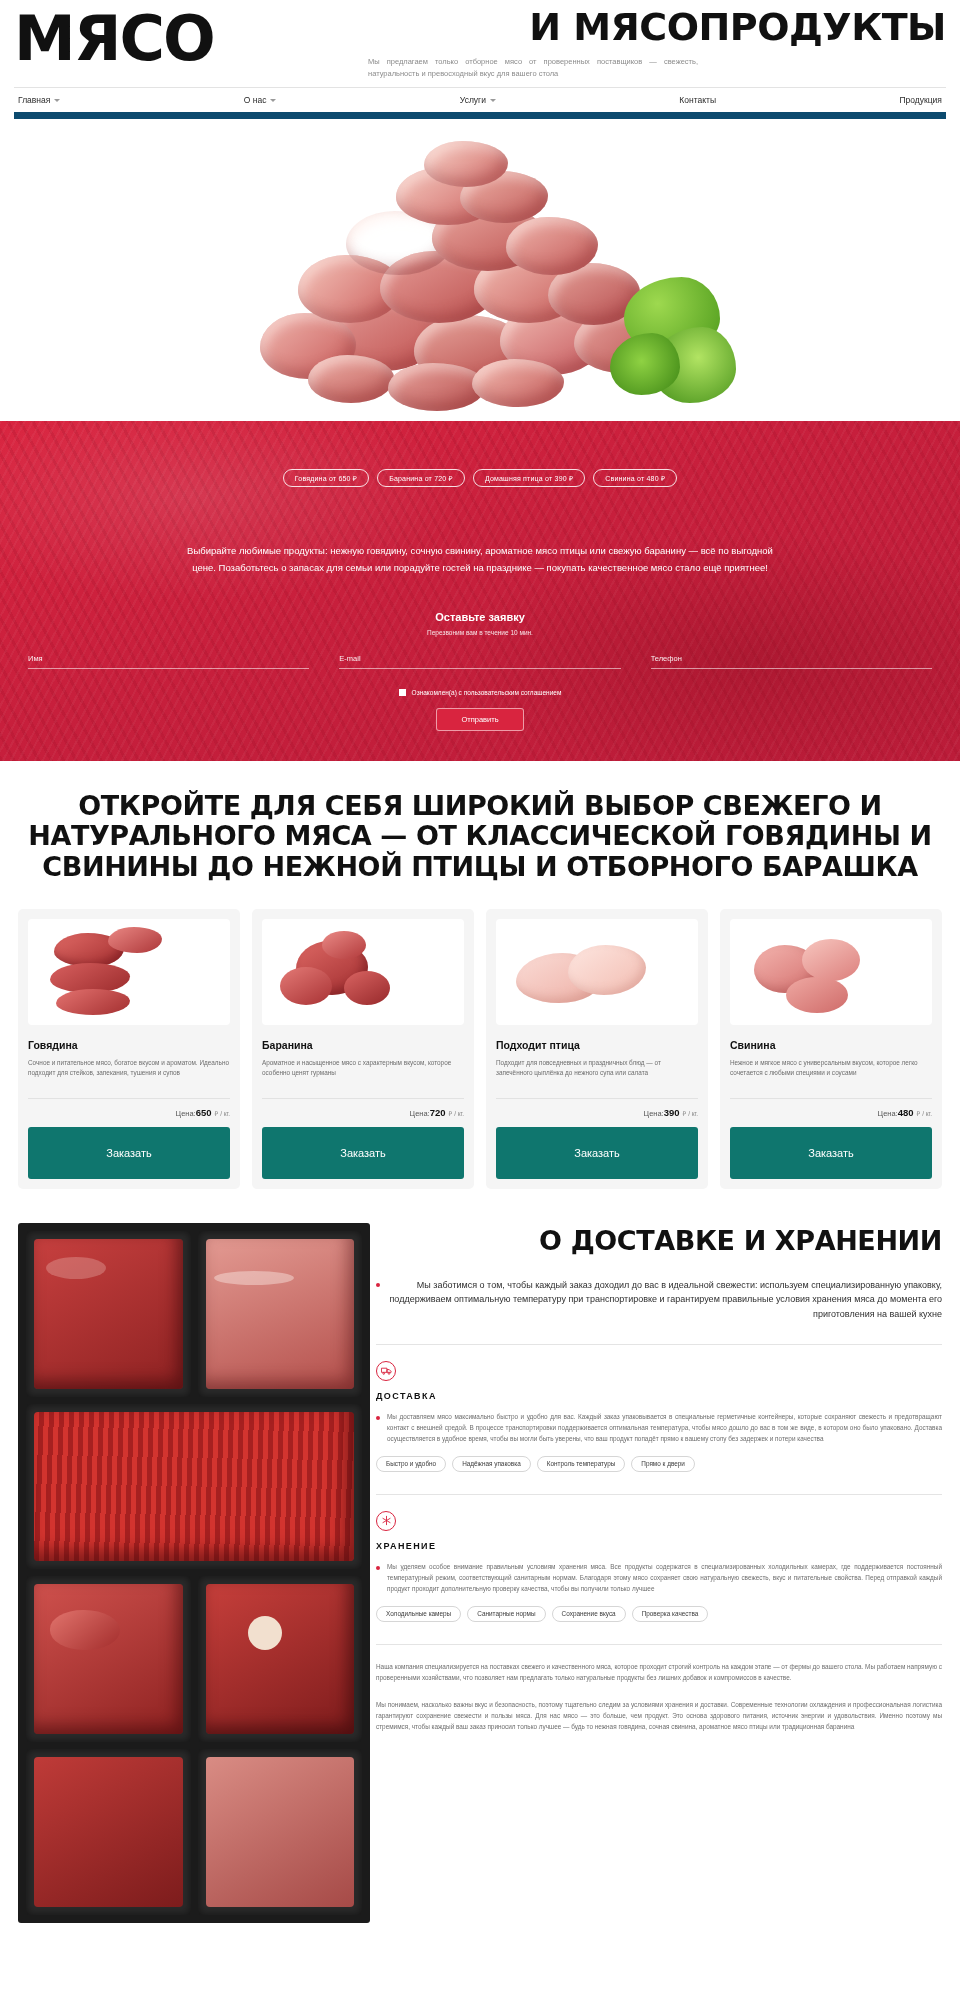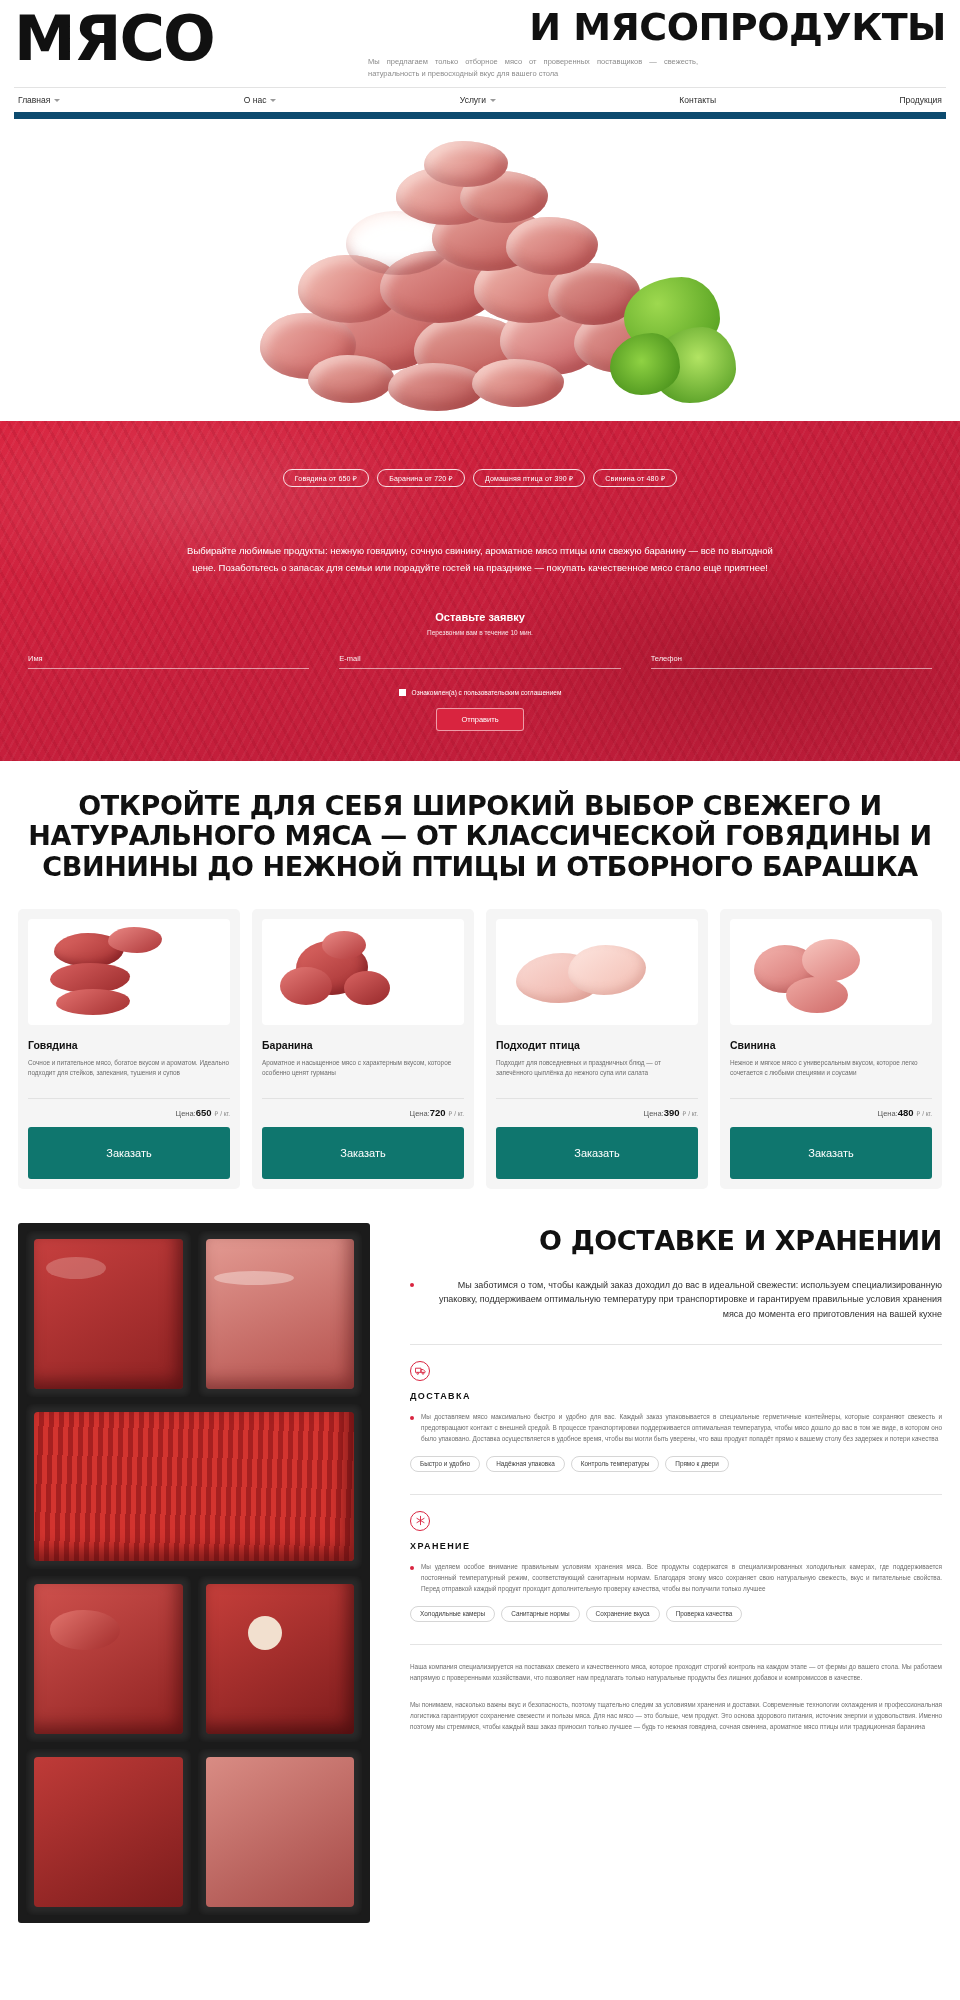--- a/index.html
+++ b/index.html
@@ -261,21 +261,21 @@
     border-radius: 3px;
     font-size: 11px;
     padding: 20px 0;
     width: 100%;
     cursor: pointer;
   }
 
   
   .delivery {
     display: flex;
-    gap: 40px;
+    gap: 6px;
     padding: 34px 18px 0 18px;
   }
   .delivery-photo {
     width: 352px;
     flex: none;
     background: #1b1b1b;
     border-radius: 3px;
     padding: 8px;
     display: grid;
     grid-template-columns: 1fr 1fr;

